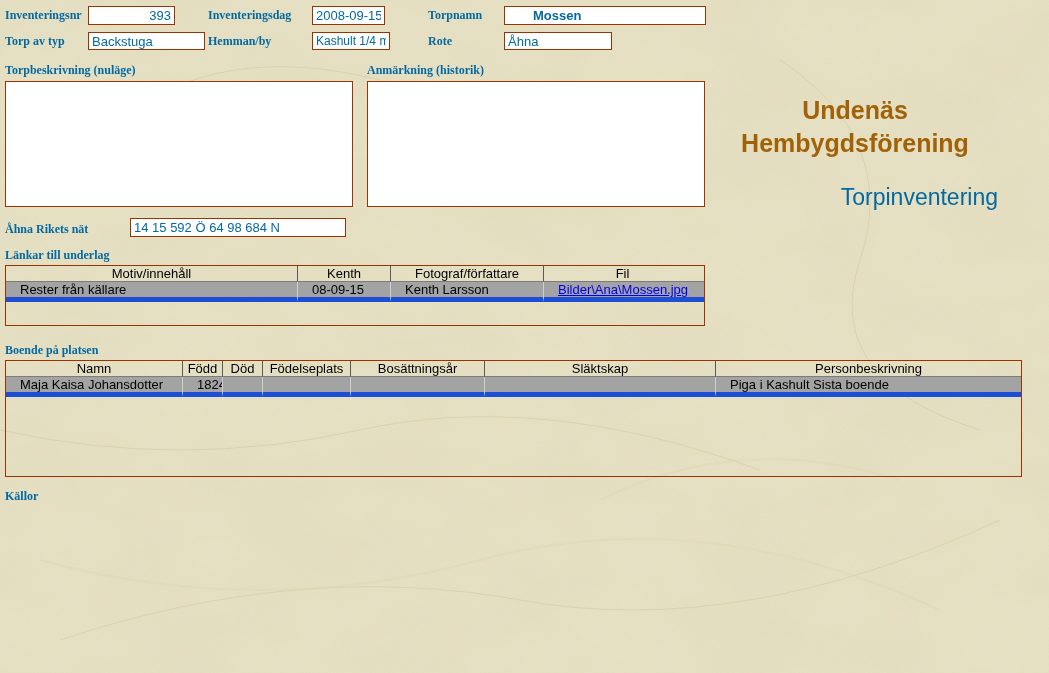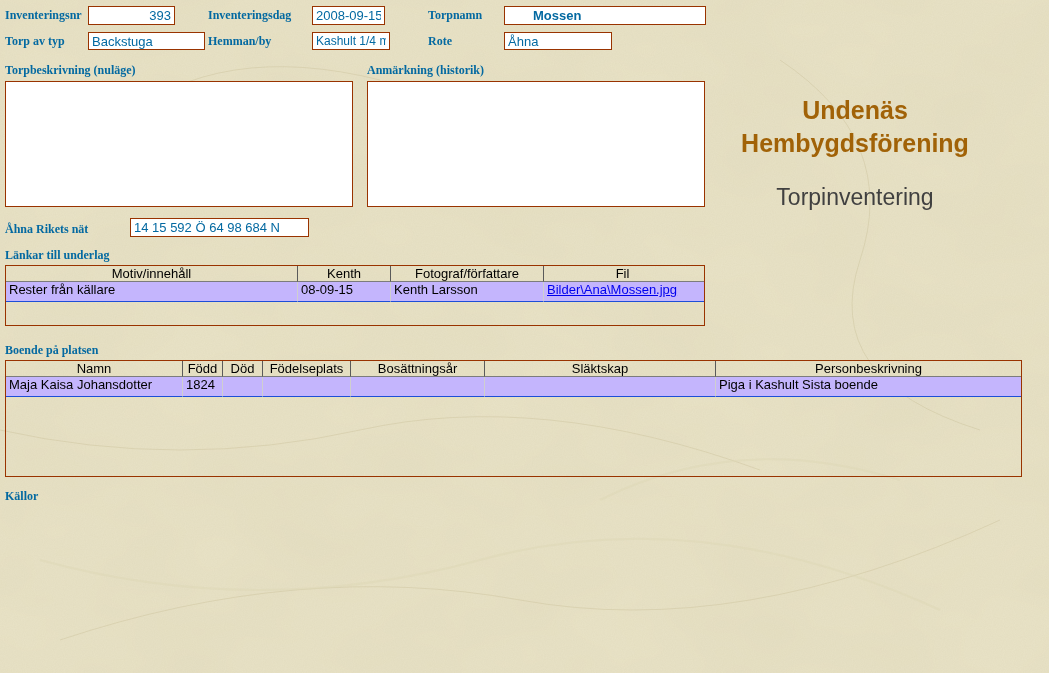--- a/index.html
+++ b/index.html
@@ -24,42 +24,42 @@
   .inp.r{text-align:right;}
   .inp.b{font-weight:bold;padding-left:28px;}
   .inp.s{font-size:12px;}
   textarea.inp{resize:none;padding:2px;}
 
   .branding{
     position:absolute;left:712px;top:94px;width:286px;text-align:center;
     color:#a16207;font:bold 25px "Liberation Sans", sans-serif;line-height:33px;
   }
   .subtitle{
-    position:absolute;left:712px;top:184px;width:286px;text-align:center;
-    color:#404040;font:23px "Liberation Sans", sans-serif;
+    position:absolute;left:712px;top:184px;width:286px;text-align:right;
+    color:#0369a1;font:23px "Liberation Sans", sans-serif;
   }
 
   .tbl{
     position:absolute;box-sizing:border-box;border:1px solid #993300;
     background:transparent;overflow:hidden;
   }
   .grid{display:grid;}
   .g1{grid-template-columns:292px 93px 153px 160px;}
   .g2{grid-template-columns:177px 40px 40px 88px 134px 231px 305px;}
   .grid > div{box-sizing:border-box;white-space:nowrap;overflow:hidden;
     font:13px "Liberation Sans", sans-serif;color:#000;}
   .th{
     height:16px;line-height:15px;text-align:center;
     border-right:1px solid #5a5a5a;border-bottom:1px solid #7c7c7c;
   }
   .th.last{border-right:none;}
   .th.ar{text-align:center;padding-right:3px;}
   .td{
-    height:20px;line-height:19px;background:#c4b5fd;padding:0 3px;
-    border-right:1px solid #cfcfcf;border-bottom:1px solid #1d4ed8;
+    height:20px;line-height:19px;background:#a3a3a3;padding:0 14px;
+    border-right:1px solid #cfcfcf;border-bottom:5px solid #1d4ed8;
   }
   .td.last{border-right:none;}
   a.filelink{color:#0000EE;text-decoration:underline;}
 </style>
 </head>
 <body>
 
 <svg class="texture" width="1049" height="673" xmlns="http://www.w3.org/2000/svg">
   <defs>
     <filter id="grain" x="0" y="0" width="100%" height="100%">
@@ -107,21 +107,21 @@
   <span class="lbl" style="left:367px;top:63px">Anmärkning (historik)</span>
   <textarea class="inp" style="left: 367px; top: 81px; width: 338px; height: 126px;"></textarea>
 
   <div class="branding">
     <div>Undenäs</div>
     <div>Hembygdsförening</div>
   </div>
   <div class="subtitle">Torpinventering</div>
 
   <span class="lbl" style="left:5px;top:222px">Åhna Rikets nät</span>
-  <input class="inp" style="left: 130px; top: 218px; width: 179px; height: 19px;" value="14 15 592 Ö 64 98 684 N">
+  <input class="inp" style="left: 130px; top: 218px; width: 216px; height: 19px;" value="14 15 592 Ö 64 98 684 N">
 
   <span class="lbl" style="left:5px;top:248px">Länkar till underlag</span>
   <div class="tbl" style="left:5px;top:265px;width:700px;height:61px">
     <div class="grid g1">
       <div class="th">Motiv/innehåll</div>
       <div class="th">Kenth</div>
       <div class="th">Fotograf/författare</div>
       <div class="th last ar">Fil</div>
 
       <div class="td">Rester från källare</div>

